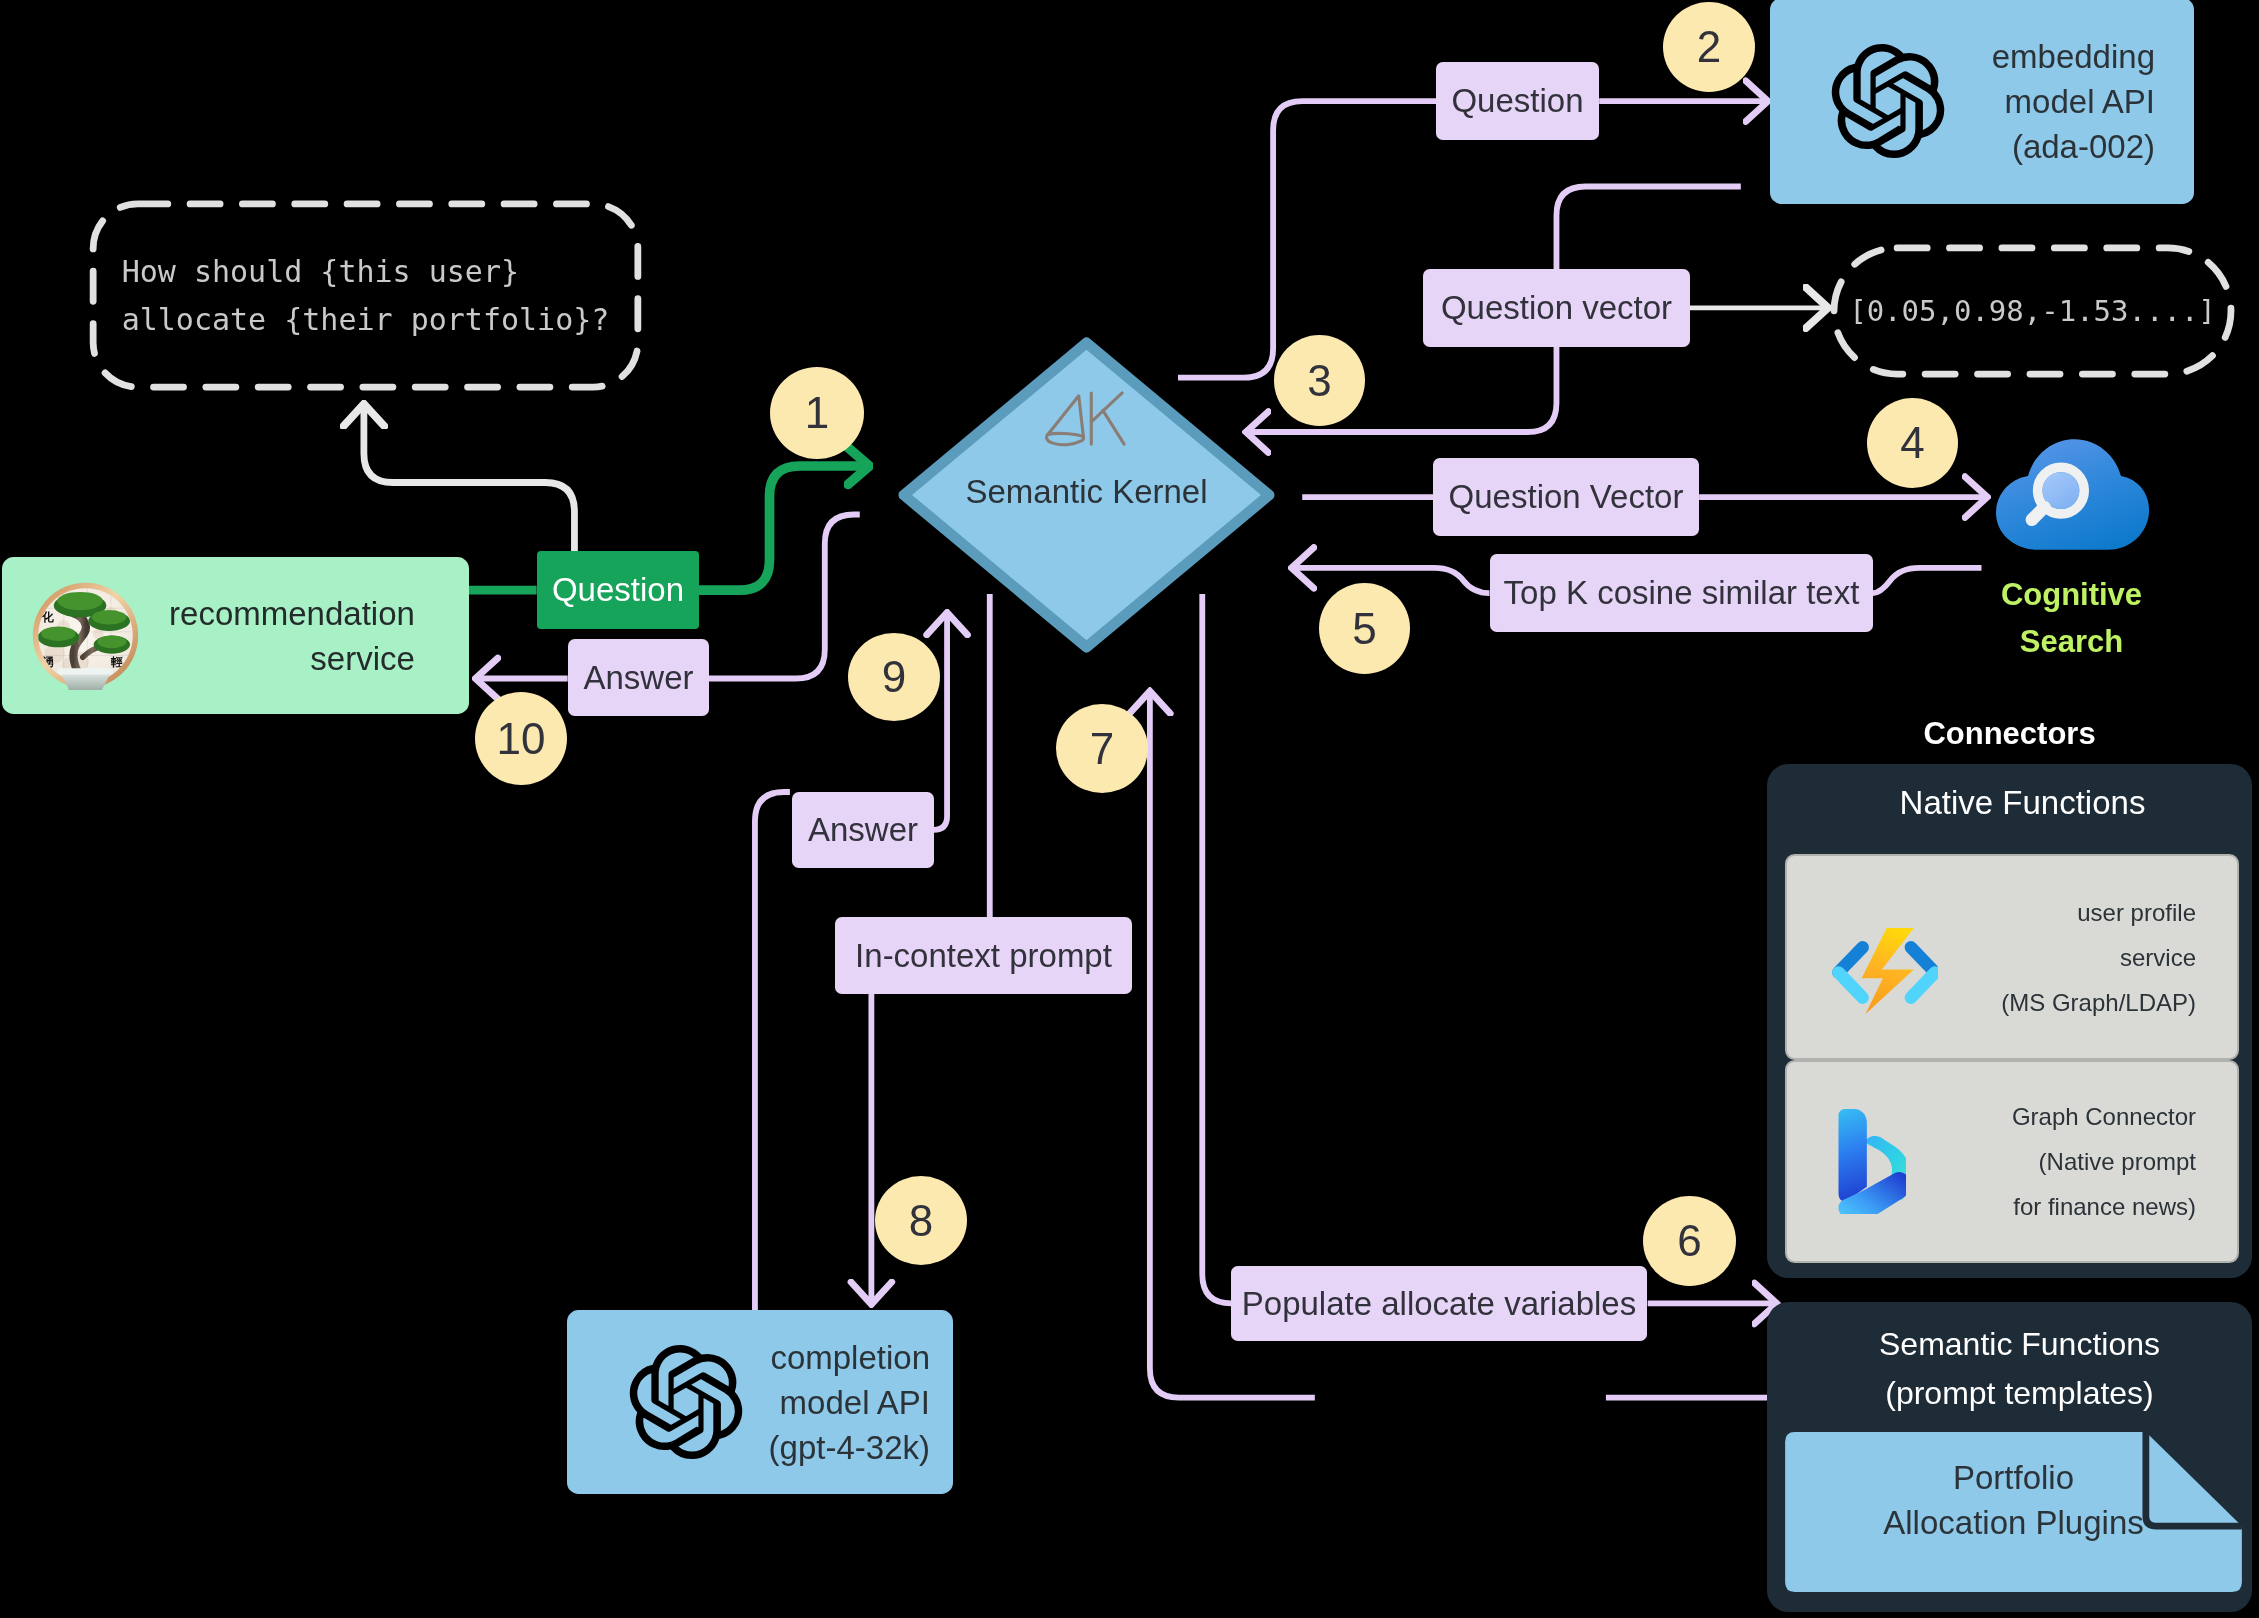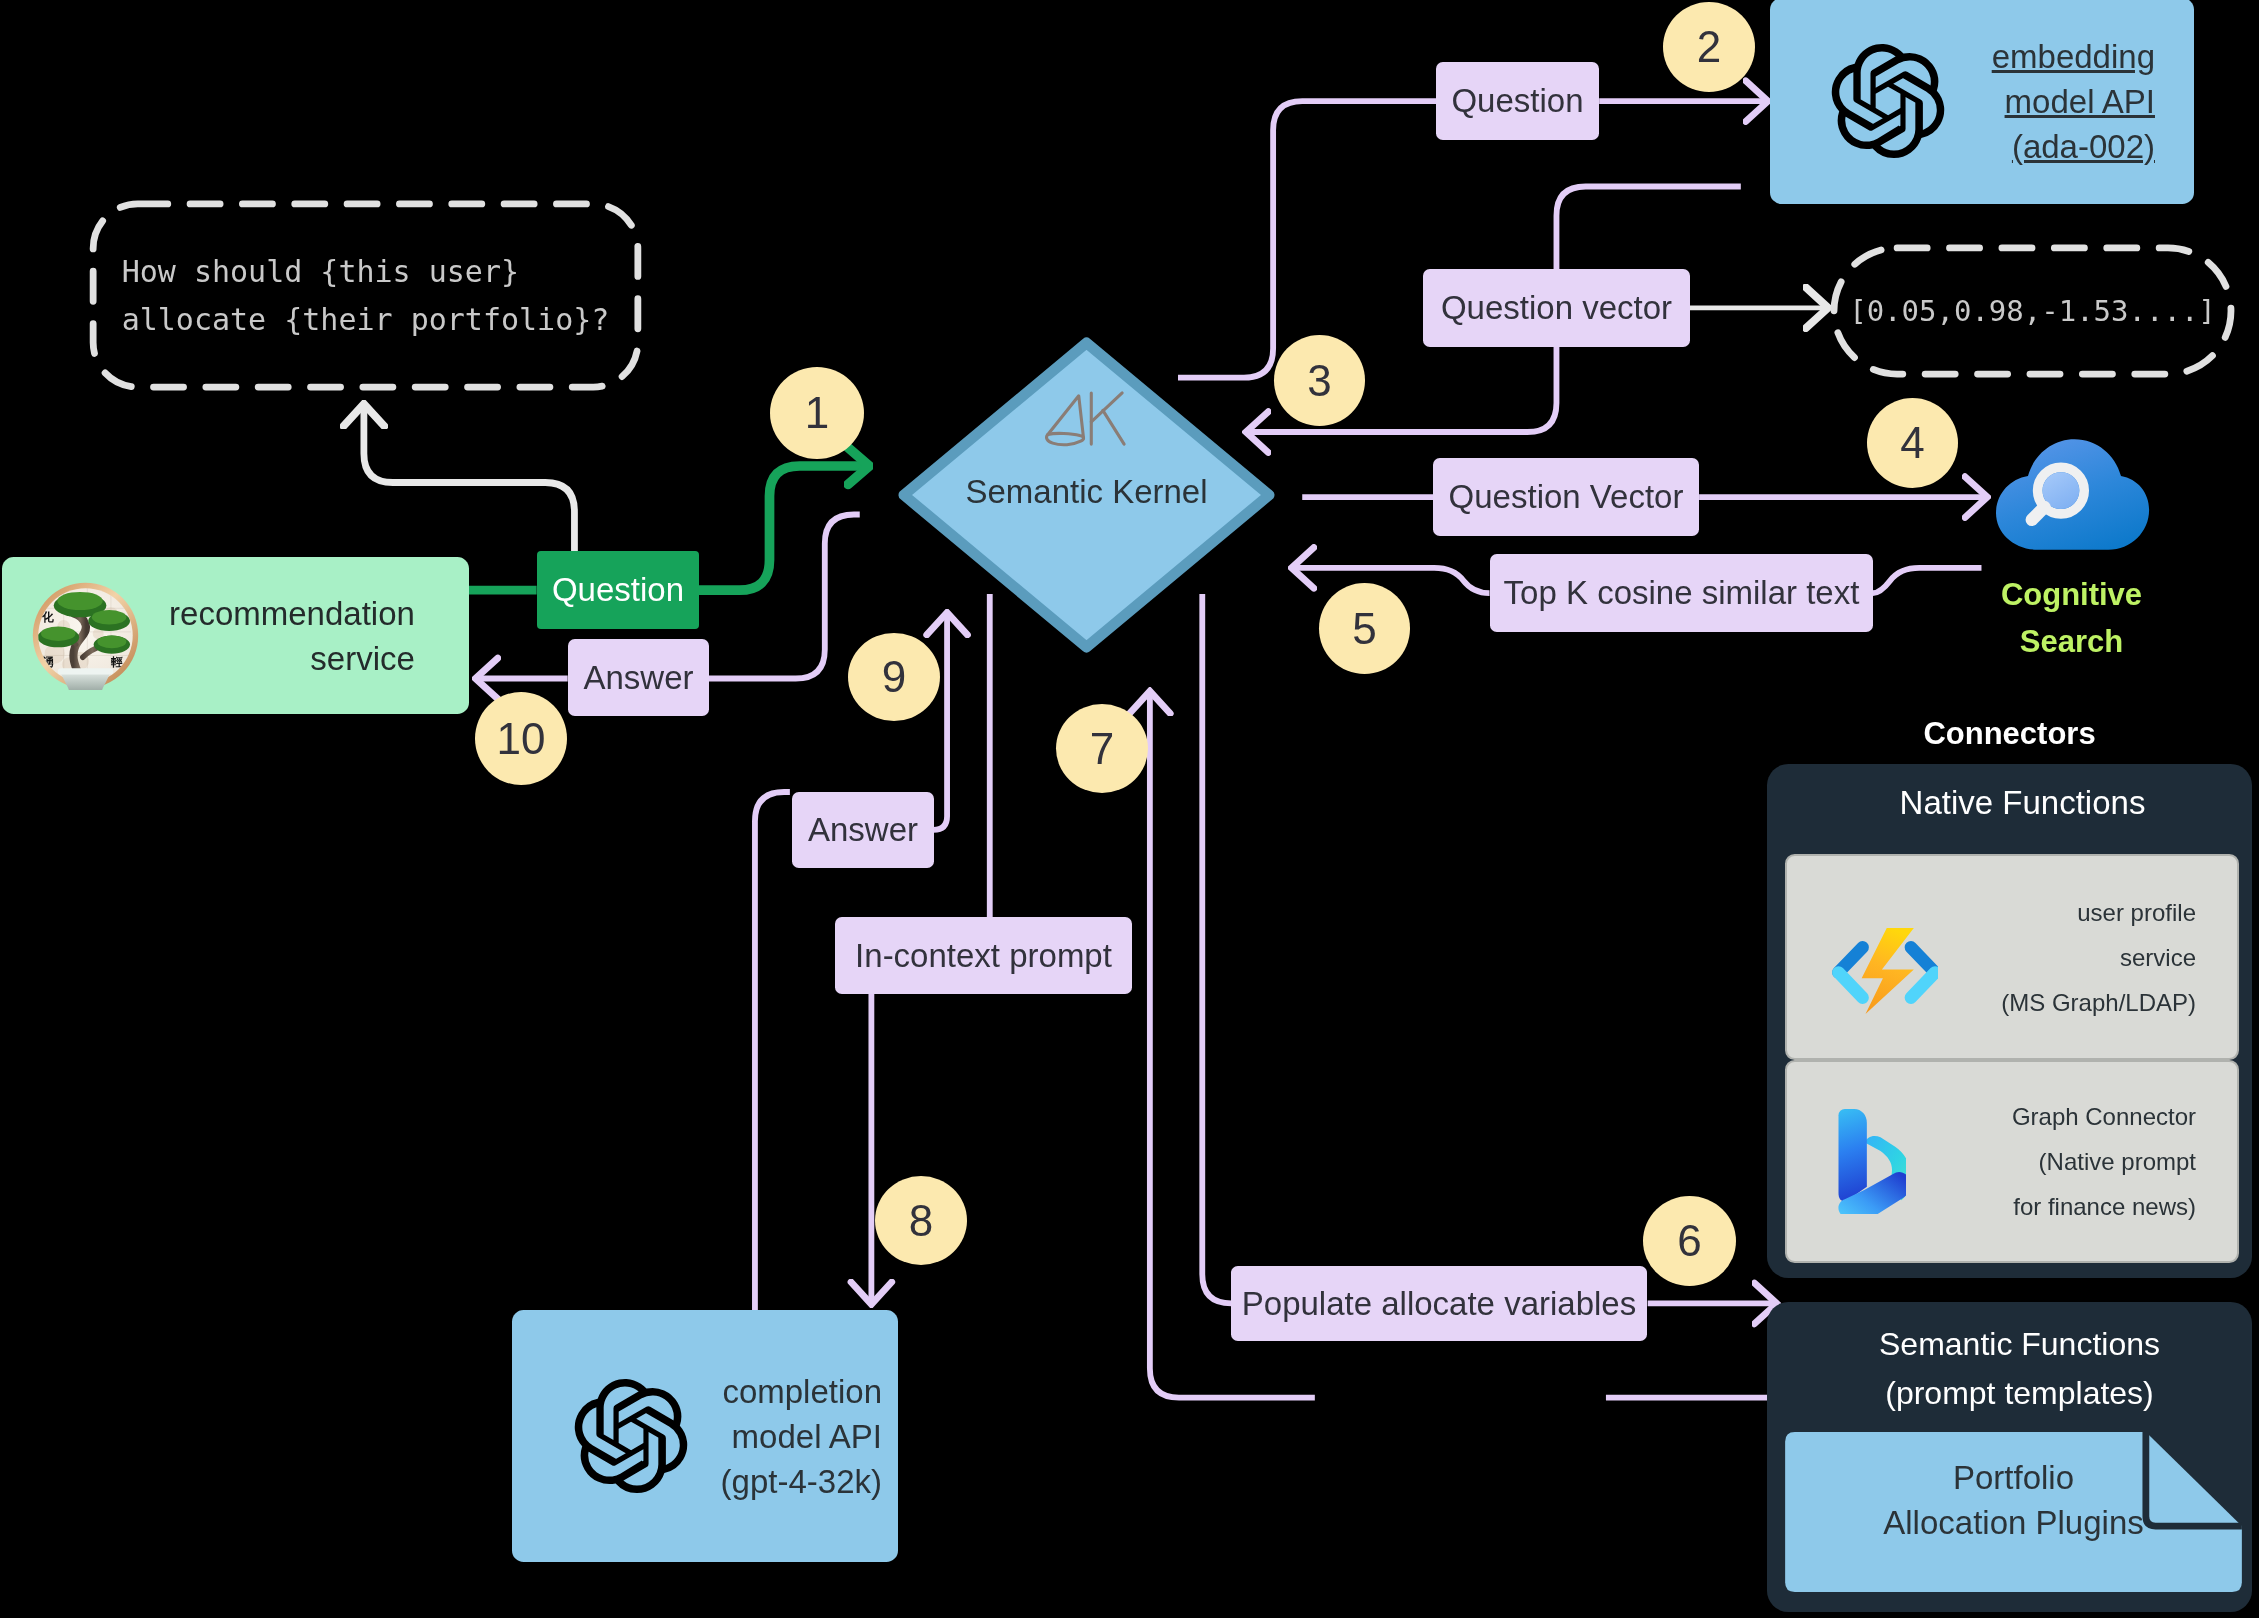--- a/index.html
+++ b/index.html
@@ -191,21 +191,21 @@
       <path d="M61 21 L83 56"></path>
     </g>
   </svg>
   <div style="position:absolute;left:0;top:132px;width:377px;text-align:center;font-size:33px;line-height:45px;color:#2b3338;">Semantic Kernel</div>
 </div>
 
 <div class="bluebox" style="left:1770px;top:-1.9px;width:424px;height:206px;padding:0 39px 0 61px;">
   <svg class="icon" viewBox="0 0 24 24" width="114" height="114">
     <path fill="#000" d="M22.282 9.821a5.985 5.985 0 0 0-.516-4.91 6.046 6.046 0 0 0-6.51-2.9A6.065 6.065 0 0 0 4.981 4.18a5.985 5.985 0 0 0-3.998 2.9 6.046 6.046 0 0 0 .743 7.097 5.98 5.98 0 0 0 .51 4.911 6.051 6.051 0 0 0 6.515 2.9A5.985 5.985 0 0 0 13.26 24a6.056 6.056 0 0 0 5.772-4.206 5.99 5.99 0 0 0 3.997-2.9 6.056 6.056 0 0 0-.747-7.073zM13.26 22.43a4.476 4.476 0 0 1-2.876-1.04l.141-.081 4.779-2.758a.795.795 0 0 0 .392-.681v-6.737l2.02 1.168a.071.071 0 0 1 .038.052v5.583a4.504 4.504 0 0 1-4.494 4.494zM3.6 18.304a4.47 4.47 0 0 1-.535-3.014l.142.085 4.783 2.759a.771.771 0 0 0 .78 0l5.843-3.369v2.332a.08.08 0 0 1-.33.062L9.74 19.95a4.5 4.5 0 0 1-6.14-1.646zM2.34 7.896a4.485 4.485 0 0 1 2.366-1.973V11.6a.766.766 0 0 0 .388.676l5.815 3.355-2.02 1.168a.076.076 0 0 1-.071 0l-4.83-2.786A4.504 4.504 0 0 1 2.34 7.872zm16.597 3.855l-5.833-3.387L15.119 7.2a.076.076 0 0 1 .071 0l4.83 2.791a4.494 4.494 0 0 1-.676 8.105v-5.678a.79.79 0 0 0-.407-.667zm2.01-3.023l-.141-.085-4.774-2.782a.776.776 0 0 0-.785 0L9.409 9.23V6.897a.066.066 0 0 1 .028-.061l4.83-2.787a4.5 4.5 0 0 1 6.68 4.66zm-12.64 4.135l-2.02-1.164a.08.08 0 0 1-.038-.057V6.075a4.5 4.5 0 0 1 7.375-3.453l-.142.08L8.704 5.46a.795.795 0 0 0-.393.681zm1.097-2.365l2.602-1.5 2.607 1.5v2.999l-2.597 1.5-2.607-1.5z"></path>
   </svg>
-  <div class="txt" style="flex:1 1 auto;text-decoration:underline;">
+  <div class="txt" style="flex:1 1 auto;">
     <div>embedding</div>
     <div>model API</div>
     <div>(ada-002)</div>
   </div>
 </div>
 
 <div class="dashbox" style="left:1831px;top:245px;width:403px;height:132px;font-size:29px;border:none;">
   <svg viewBox="0 0 415 136" style="position:absolute;left:0;top:0;width:403px;height:132px;overflow:visible;">
     <rect x="3" y="3" width="409" height="130" rx="65" ry="65" fill="none" stroke="#e1e1e1" stroke-width="7" stroke-dasharray="31 23" stroke-linecap="round"></rect>
   </svg>
@@ -229,21 +229,21 @@
     <circle cx="67" cy="53" r="24" fill="none" stroke="#eff0f1" stroke-width="10"></circle>
     <circle cx="67" cy="53" r="19" fill="url(#acs-lens)"></circle>
     <path d="M50 70 L37 83" stroke="#eff0f1" stroke-width="13" stroke-linecap="round"></path>
   </g>
 </svg>
 <div class="cloudlabel" style="left:1916px;top:571px;width:311px;">
   <div>Cognitive</div>
   <div>Search</div>
 </div>
 
-<div class="bluebox" style="left:512px;top:1310px;width:386px;height:252px;padding:0 16px 0 62px;">
+<div class="bluebox" style="left:567px;top:1310px;width:386px;height:184px;padding:0 23px 0 62px;">
   <svg class="icon" viewBox="0 0 24 24" width="114" height="114">
     <path fill="#000" d="M22.282 9.821a5.985 5.985 0 0 0-.516-4.91 6.046 6.046 0 0 0-6.51-2.9A6.065 6.065 0 0 0 4.981 4.18a5.985 5.985 0 0 0-3.998 2.9 6.046 6.046 0 0 0 .743 7.097 5.98 5.98 0 0 0 .51 4.911 6.051 6.051 0 0 0 6.515 2.9A5.985 5.985 0 0 0 13.26 24a6.056 6.056 0 0 0 5.772-4.206 5.99 5.99 0 0 0 3.997-2.9 6.056 6.056 0 0 0-.747-7.073zM13.26 22.43a4.476 4.476 0 0 1-2.876-1.04l.141-.081 4.779-2.758a.795.795 0 0 0 .392-.681v-6.737l2.02 1.168a.071.071 0 0 1 .038.052v5.583a4.504 4.504 0 0 1-4.494 4.494zM3.6 18.304a4.47 4.47 0 0 1-.535-3.014l.142.085 4.783 2.759a.771.771 0 0 0 .78 0l5.843-3.369v2.332a.08.08 0 0 1-.33.062L9.74 19.95a4.5 4.5 0 0 1-6.14-1.646zM2.34 7.896a4.485 4.485 0 0 1 2.366-1.973V11.6a.766.766 0 0 0 .388.676l5.815 3.355-2.02 1.168a.076.076 0 0 1-.071 0l-4.83-2.786A4.504 4.504 0 0 1 2.34 7.872zm16.597 3.855l-5.833-3.387L15.119 7.2a.076.076 0 0 1 .071 0l4.83 2.791a4.494 4.494 0 0 1-.676 8.105v-5.678a.79.79 0 0 0-.407-.667zm2.01-3.023l-.141-.085-4.774-2.782a.776.776 0 0 0-.785 0L9.409 9.23V6.897a.066.066 0 0 1 .028-.061l4.83-2.787a4.5 4.5 0 0 1 6.68 4.66zm-12.64 4.135l-2.02-1.164a.08.08 0 0 1-.038-.057V6.075a4.5 4.5 0 0 1 7.375-3.453l-.142.08L8.704 5.46a.795.795 0 0 0-.393.681zm1.097-2.365l2.602-1.5 2.607 1.5v2.999l-2.597 1.5-2.607-1.5z"></path>
   </svg>
   <div class="txt" style="flex:1 1 auto;">
     <div>completion</div>
     <div>model API</div>
     <div>(gpt-4-32k)</div>
   </div>
 </div>
 

